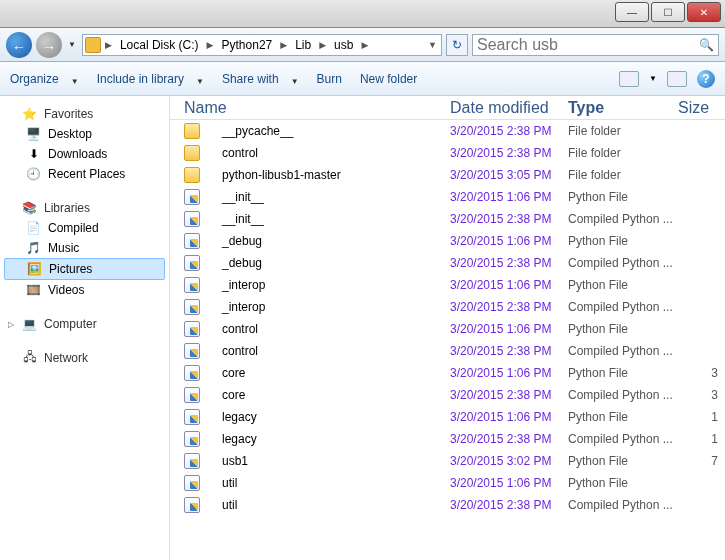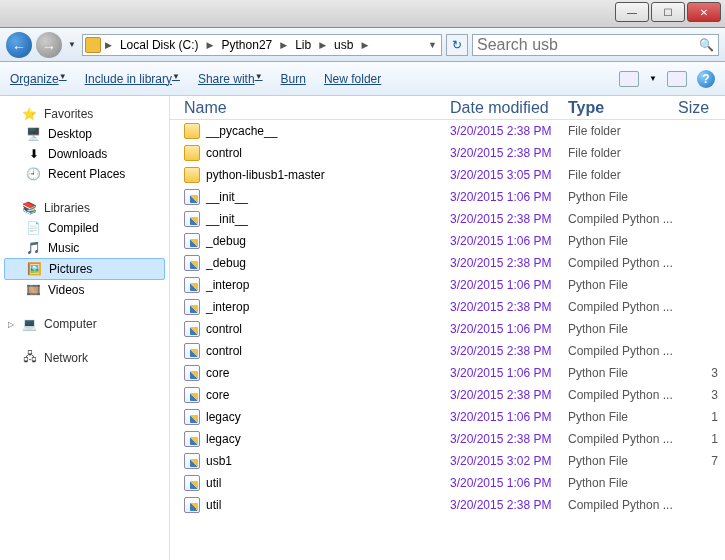--- a/index.html
+++ b/index.html
@@ -21,21 +21,21 @@
 .bcicon { width:16px; height:16px; background:#f2c040; border:1px solid #c89020; border-radius:2px;}
 .bcseg { padding:0 4px; height:20px; display:flex; align-items:center; color:#000;}
 .bcarr { color:#555; font-size:9px; padding:0 2px;}
 .bcrefresh { width:22px; height:22px; border:1px solid #9ab; background:#eef4fa; display:flex; align-items:center; justify-content:center; color:#0a5aa8;}
 .searchbox { flex:1; height:22px; border:1px solid #9ab; background:#fff; display:flex; align-items:center; padding:0 4px;}
 .searchbox input { border:0; outline:0; flex:1; font-size:16px; color:#888;}
 .searchbox .sicon { color:#3a7ab8;}
 
 
 .toolbar { height:34px; background:linear-gradient(#f9fcff,#e4eef9); border-bottom:1px solid #c0d0e0; display:flex; align-items:center; padding:0 10px; gap:18px;}
-.tbitem { color:#1a4a80; font-size:12px; display:flex; align-items:flex-start; gap:0;text-decoration:underline;}
+.tbitem { color:#1a4a80; font-size:12px; display:flex; align-items:flex-end; gap:12px;}
 .tbitem .dd { font-size:8px; color:#333;}
 .tbright { margin-left:auto; display:flex; gap:10px; align-items:center;}
 .tbicon { width:20px; height:16px; border:1px solid #8aa; background:#eef; border-radius:2px;}
 .helpicon { width:18px; height:18px; border-radius:50%; background:radial-gradient(circle at 30% 30%,#8cd0ff,#1a70c0); color:#fff; display:flex; align-items:center; justify-content:center; font-weight:bold;}
 
 
 .main { display:flex; height:464px;}
 .sidebar { width:170px; border-right:1px solid #d8e0e8; background:#fff; padding:8px 4px; overflow:hidden;}
 .navgroup { margin-bottom:14px;}
 .navhead { display:flex; align-items:center; gap:6px; font-size:12px; color:#333; padding:2px 4px;}
@@ -45,21 +45,21 @@
 .sicn { width:16px; height:16px; display:flex; align-items:center; justify-content:center; font-size:12px;}
 
 
 .filepane { flex:1; overflow:auto;}
 .colhead { height:24px; border-bottom:1px solid #e0e0e0; display:flex; align-items:center; font-size:16px; color:#355a8a; background:#fff;}
 .col-name { flex:0 0 280px; padding-left:14px;}
 .col-date { flex:0 0 118px;}
 .col-type { flex:0 0 110px;font-weight:bold;}
 .col-size { flex:0 0 40px;}
 .filerow { height:22px; display:flex; align-items:center; font-size:12px; color:#000;}
-.filerow .fname { flex:0 0 280px; display:flex; align-items:center; gap:6px; padding-left:14px;}
+.filerow .fname { flex:0 0 280px; display:flex; align-items:center; gap:22px; padding-left:14px;}
 .filerow .fdate { flex:0 0 118px; color:#6d28d9;}
 .filerow .ftype { flex:0 0 110px; color:#555; white-space:nowrap; overflow:hidden; text-overflow:ellipsis;}
 .filerow .fsize { flex:0 0 40px; color:#555; text-align:right;}
 .ficon { width:16px; height:16px; border-radius:2px; display:flex; align-items:center; justify-content:center;}
 .ficon.folder { background:linear-gradient(#ffe9a8,#f5c94b); border:1px solid #d4a020;}
 .ficon.py { background:linear-gradient(#fff,#e8f0ff); border:1px solid #88a; position:relative;}
 .ficon.py::after{content:""; position:absolute; width:8px; height:8px; right:1px; bottom:1px; background:linear-gradient(45deg,#3a7abf 50%,#f5c040 50%); border-radius:1px;}
 </style>
 </head>
 <body>

